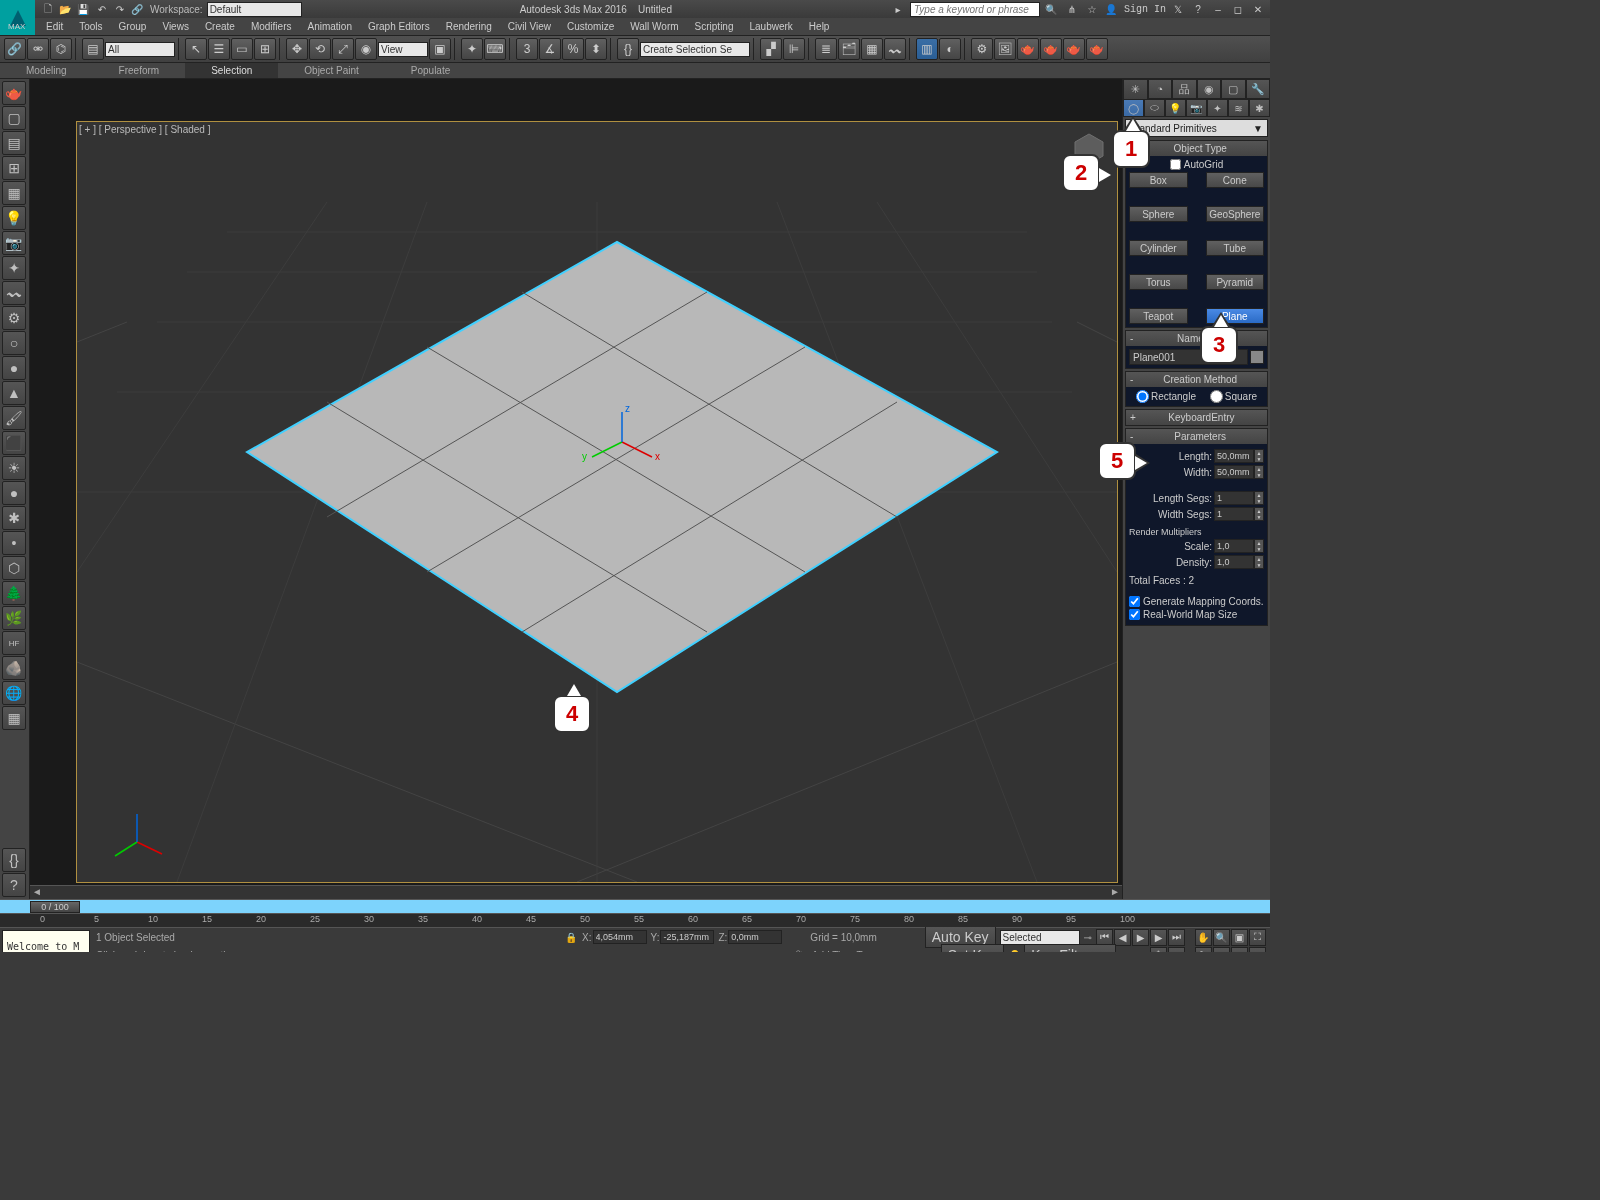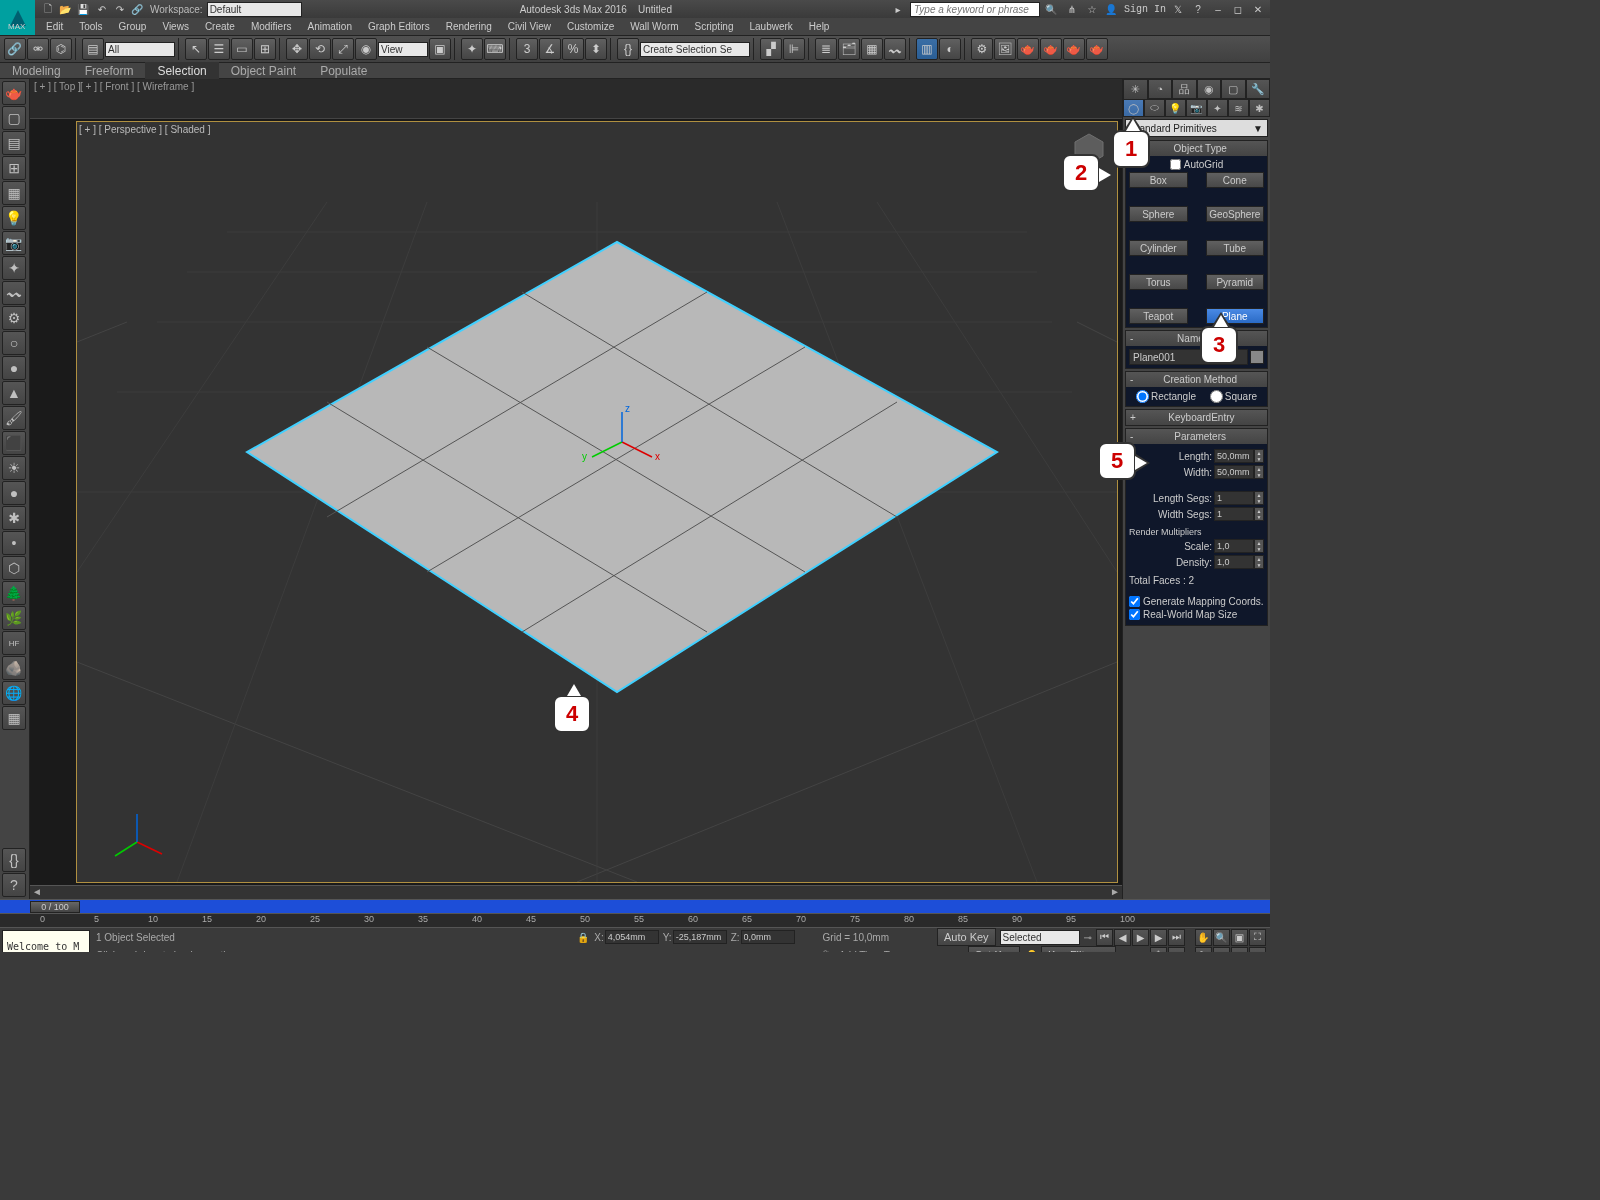--- a/index.html
+++ b/index.html
@@ -15,21 +15,21 @@
 .menubar{height:17px;background:#444;display:flex;align-items:center;}
 .menubar .logo{width:35px;height:35px;background:#00a0a0;position:absolute;top:0;left:0;display:flex;align-items:center;justify-content:center;}
 .menubar .mlabel{font-size:8px;color:#ccc;position:absolute;top:22px;left:8px;}
 .menubar .menus{display:flex;gap:0;margin-left:38px;}
 .menubar .menus span{padding:2px 8px;color:#ccc;cursor:default;}
 .toolbar{height:28px;background:linear-gradient(#505050,#404040);border-top:1px solid #222;border-bottom:1px solid #222;display:flex;align-items:center;padding:0 4px;gap:1px;overflow:hidden;}
 .tbtn{width:22px;height:22px;background:linear-gradient(#606060,#454545);border:1px solid #222;border-radius:2px;display:flex;align-items:center;justify-content:center;color:#ccc;font-size:12px;}
 .tbtn.sel{background:linear-gradient(#3a6ea5,#2a5e95);}
 .tsep{width:4px;height:22px;border-left:1px solid #222;margin:0 2px;}
 .ribbon{height:16px;background:#444;border-bottom:1px solid #222;display:flex;align-items:center;}
-.ribbon span{padding:2px 12px;color:#aaa;font-size:12px;text-align:right;}
+.ribbon span{padding:2px 26px;color:#aaa;font-size:10px;text-align:right;}
 .ribbon span.active{background:#333;color:#ddd;}
 .main{display:flex;height:820px;}
 .ltb{width:30px;background:#444;border-right:1px solid #222;display:flex;flex-direction:column;padding:2px;gap:1px;}
 .ltb .lb{width:24px;height:24px;background:linear-gradient(#555,#444);border:1px solid #222;border-radius:2px;display:flex;align-items:center;justify-content:center;font-size:14px;}
 .viewport-area{flex:1;background:#1a1a1a;position:relative;}
 .vp-top{height:40px;background:#2a2a2a;border-bottom:1px solid #444;position:relative;}
 .vp-top .vlabel{position:absolute;top:2px;color:#999;font-size:10px;}
 .vp-main{position:absolute;top:42px;left:46px;right:4px;bottom:16px;background:#333;border:1px solid #b09040;}
 .vp-main .vlabel{position:absolute;top:2px;left:2px;color:#bbb;font-size:10px;z-index:5;}
 .vp-left{position:absolute;top:42px;left:0;width:45px;bottom:16px;background:#2a2a2a;}
@@ -58,33 +58,33 @@
 .spinbox{display:flex;}
 .spinbox input{width:40px;height:14px;background:#333;border:1px solid #222;color:#ccc;padding:0 2px;font-size:9px;}
 .spinbox .spn{width:10px;height:14px;background:#555;border:1px solid #222;display:flex;flex-direction:column;}
 .spinbox .spn div{flex:1;font-size:5px;text-align:center;color:#ccc;}
 .nameinp{width:100%;height:16px;background:#333;border:1px solid #222;color:#ccc;padding:0 3px;}
 .chk-row{display:flex;align-items:center;gap:3px;margin:2px 0;color:#ccc;}
 .chk-row input{width:11px;height:11px;}
 .radio-row{display:flex;align-items:center;justify-content:space-around;}
 .radio-row label{display:flex;align-items:center;gap:2px;color:#ccc;}
 .fieldset-lbl{color:#ccc;font-size:9px;}
-.timeline{height:14px;background:#1d4ed8;display:flex;align-items:center;position:relative;border-top:1px solid #555;}
+.timeline{height:14px;background:#7dd3fc;display:flex;align-items:center;position:relative;border-top:1px solid #555;}
 .timeline .frame{position:absolute;left:30px;width:50px;height:12px;background:linear-gradient(#666,#444);border:1px solid #222;color:#ccc;text-align:center;font-size:9px;}
 .ruler{height:14px;background:#2a2a2a;position:relative;border-top:1px solid #555;}
 .ruler .tick{position:absolute;top:0;color:#aaa;font-size:9px;}
 .status{height:36px;background:#3a3a3a;border-top:1px solid #555;display:flex;}
 .status .welcome{width:88px;padding:10px 4px;background:#fffff0;color:#333;font-family:monospace;font-size:10px;border:1px solid #222;margin:2px;}
 .status .mid{flex:1;display:flex;flex-direction:column;}
 .status .srow{height:18px;display:flex;align-items:center;gap:4px;padding:0 4px;color:#aaa;font-size:10px;}
 .status .coord{display:flex;align-items:center;gap:1px;}
 .status .coord input{width:54px;height:14px;background:#333;border:1px solid #222;color:#ccc;padding:0 2px;font-size:9px;}
 .status .rbtns{display:flex;gap:1px;}
 .status .rb{width:17px;height:17px;background:linear-gradient(#555,#444);border:1px solid #222;display:flex;align-items:center;justify-content:center;color:#ccc;font-size:10px;}
-.status .keybtn{padding:2px 6px;background:linear-gradient(#555,#444);border:1px solid #222;color:#ccc;font-size:11px;}
+.status .keybtn{padding:2px 6px;background:linear-gradient(#555,#444);border:1px solid #222;color:#ccc;font-size:14px;}
 .callout{position:absolute;background:#fff;border:2px solid #333;border-radius:8px;width:38px;height:38px;display:flex;align-items:center;justify-content:center;font-size:22px;color:#c00;font-weight:bold;z-index:100;}
 .callout::before{content:"";position:absolute;width:0;height:0;}
 .callout.pt-up::before{top:-13px;left:12px;border-left:7px solid transparent;border-right:7px solid transparent;border-bottom:12px solid #fff;}
 .callout.pt-up::after{content:"";position:absolute;top:-16px;left:10px;border-left:9px solid transparent;border-right:9px solid transparent;border-bottom:14px solid #333;z-index:-1;}
 .callout.pt-right::before{right:-13px;top:12px;border-top:7px solid transparent;border-bottom:7px solid transparent;border-left:12px solid #fff;}
 .callout.pt-right::after{content:"";position:absolute;right:-16px;top:10px;border-top:9px solid transparent;border-bottom:9px solid transparent;border-left:14px solid #333;z-index:-1;}
 .cp-tabs .ct.create{background:linear-gradient(#505050,#404040);border-bottom:none;}
 .viewcube{position:absolute;top:8px;right:10px;width:36px;height:36px;opacity:.5;}
 .nametxt{width:calc(100% - 16px);}
 .color-sw{width:14px;height:14px;background:#888;border:1px solid #222;display:inline-block;}
@@ -235,24 +235,20 @@
     <div class="lb" style="font-size:8px">HF</div>
     <div class="lb">🪨</div>
     <div class="lb">🌐</div>
     <div class="lb">▦</div>
     <div style="flex:1"></div>
     <div class="lb">{}</div>
     <div class="lb">?</div>
   </div>
 
   <div class="viewport-area">
-    <div class="vp-top">
-      <span class="vlabel" style="left:4px">[ + ] [ Top ]</span>
-      <span class="vlabel" style="left:50px">[ + ] [ Front ] [ Wireframe ]</span>
-    </div>
     <div class="vp-main">
       <span class="vlabel">[ + ] [ Perspective ] [ Shaded ]</span>
       <svg class="plane-svg" viewBox="0 0 1040 760">
 
         <g stroke="#444" stroke-width="1">
         <line x1="0" y1="540" x2="560" y2="760"></line>
             <line x1="1040" y1="540" x2="500" y2="760"></line>
         <line x1="50" y1="200" x2="0" y2="220"></line>
             <line x1="1000" y1="200" x2="1040" y2="220"></line>
         </g>

